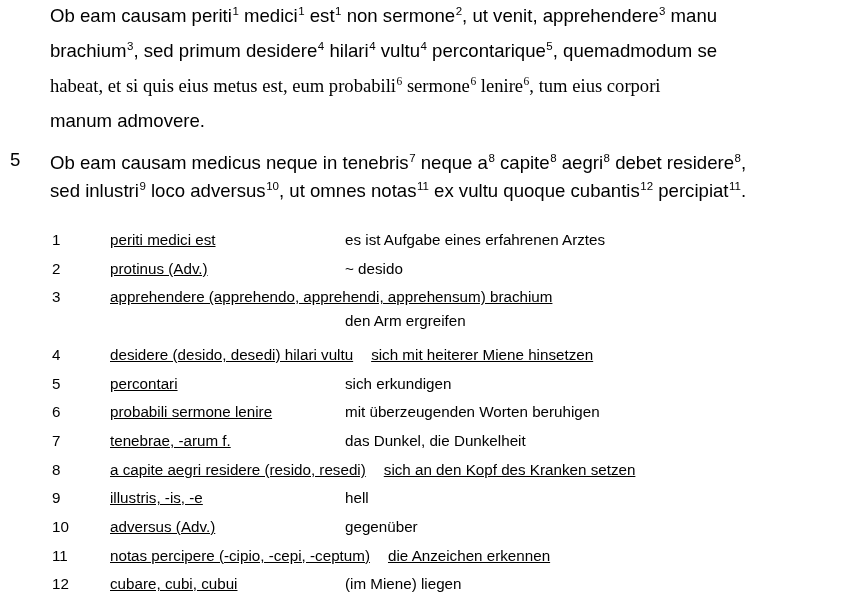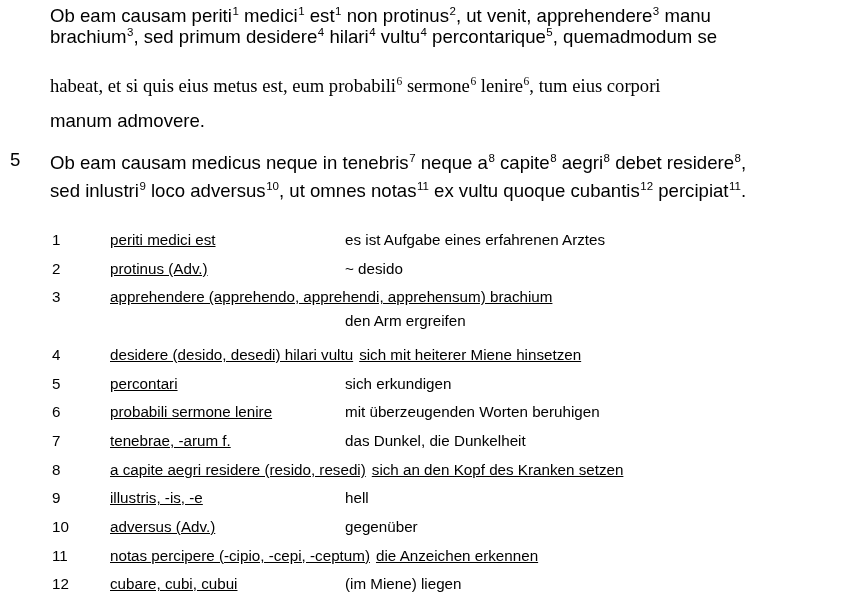--- a/index.html
+++ b/index.html
@@ -7,28 +7,28 @@
          font-family:"Liberation Sans", sans-serif; color:#000; }
   .text { position:absolute; left:50px; top:4px; width:800px; }
   .tline { position:absolute; left:0; font-size:18.6px; white-space:nowrap; line-height:22px; }
   .tline sup { font-size:11.5px; vertical-align:0; position:relative; top:-7px; margin-left:0.5px; }
   .lineno { position:absolute; left:10px; font-size:18.6px; line-height:22px; }
   .gloss { position:absolute; left:0; top:0; width:852px; }
   .grow { position:absolute; left:0; height:22px; font-size:15.2px; line-height:22px; white-space:nowrap; width:852px; }
   .gnum { position:absolute; left:52px; }
   .glat { position:absolute; left:110px;text-decoration:underline; }
   .gger { position:absolute; left:345px; }
-  .gger-inline { margin-left:6px; }
+  .gger-inline { margin-left:18px; }
 </style>
 </head>
 <body>
 
 <div class="text" id="passage">
-    <div class="tline" style="top: 1px;"><span>Ob eam causam periti</span><sup>1</sup><span> medici</span><sup>1</sup><span> est</span><sup>1</sup><span> non protinus</span><sup>2</sup><span>, ut venit, apprehendere</span><sup>3</sup><span> manu</span></div>
-    <div class="tline" style="top: 22px; text-align: center;"><span>brachium</span><sup>3</sup><span>, sed primum desidere</span><sup>4</sup><span> hilari</span><sup>4</sup><span> vultu</span><sup>4</sup><span> percontarique</span><sup>5</sup><span>, quemadmodum se</span></div>
+    <div class="tline" style="top: 1px;"><span>Ob eam causam periti</span><sup>1</sup><span> medici</span><sup>1</sup><span> est</span><sup>1</sup><span> non sermone</span><sup>2</sup><span>, ut venit, apprehendere</span><sup>3</sup><span> manu</span></div>
+    <div class="tline" style="top: 36px; text-align: center;"><span>brachium</span><sup>3</sup><span>, sed primum desidere</span><sup>4</sup><span> hilari</span><sup>4</sup><span> vultu</span><sup>4</sup><span> percontarique</span><sup>5</sup><span>, quemadmodum se</span></div>
     <div class="tline" style="top: 71px; font-family: Liberation Serif, serif;"><span>habeat, et si quis eius metus est, eum probabili</span><sup>6</sup><span> sermone</span><sup>6</sup><span> lenire</span><sup>6</sup><span>, tum eius corpori</span></div>
     <div class="tline" style="top: 106px;"><span>manum admovere.</span></div>
     <div class="tline" style="top: 148px;"><span>Ob eam causam medicus neque in tenebris</span><sup>7</sup><span> neque a</span><sup>8</sup><span> capite</span><sup>8</sup><span> aegri</span><sup>8</sup><span> debet residere</span><sup>8</sup><span>,</span></div>
     <div class="tline" style="top: 176px;"><span>sed inlustri</span><sup>9</sup><span> loco adversus</span><sup>10</sup><span>, ut omnes notas</span><sup>11</sup><span> ex vultu quoque cubantis</span><sup>12</sup><span> percipiat</span><sup>11</sup><span>.</span></div>
   </div>
 <div class="lineno" style="top:149px;">5</div>
 
 <div class="gloss" id="gloss">
     <div class="grow" style="top: 229px;">
       <span class="gnum">1</span>

